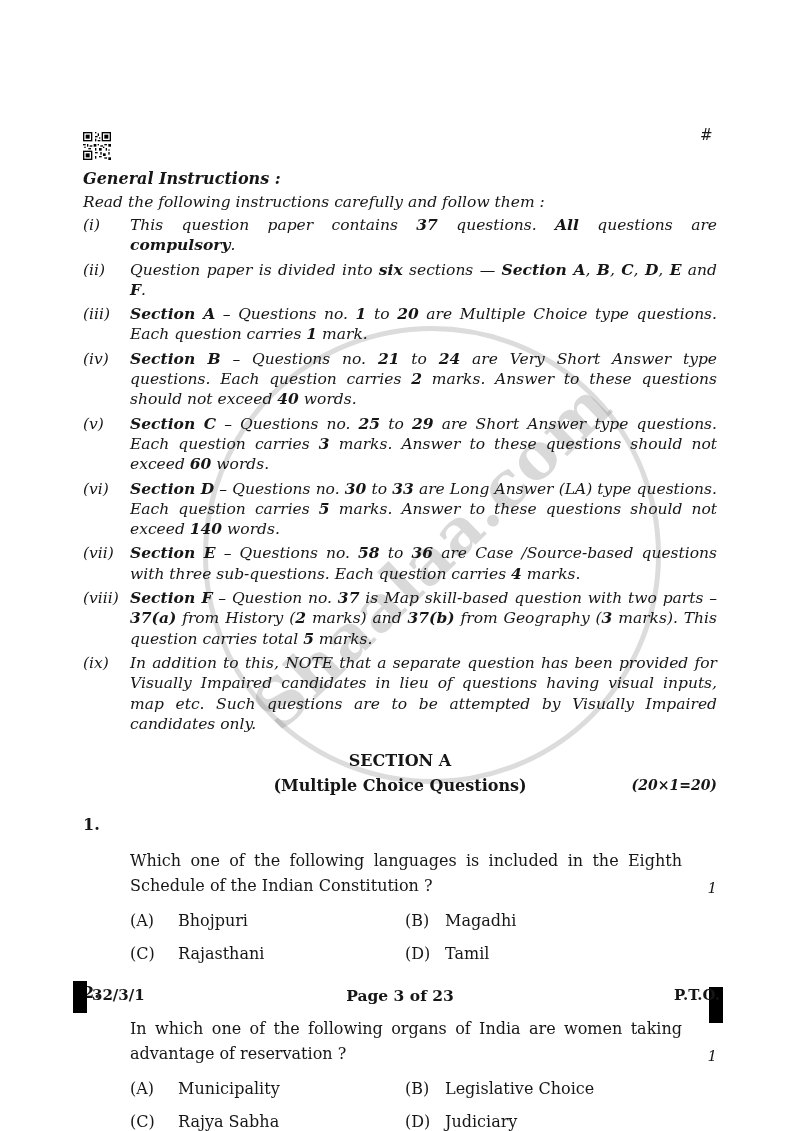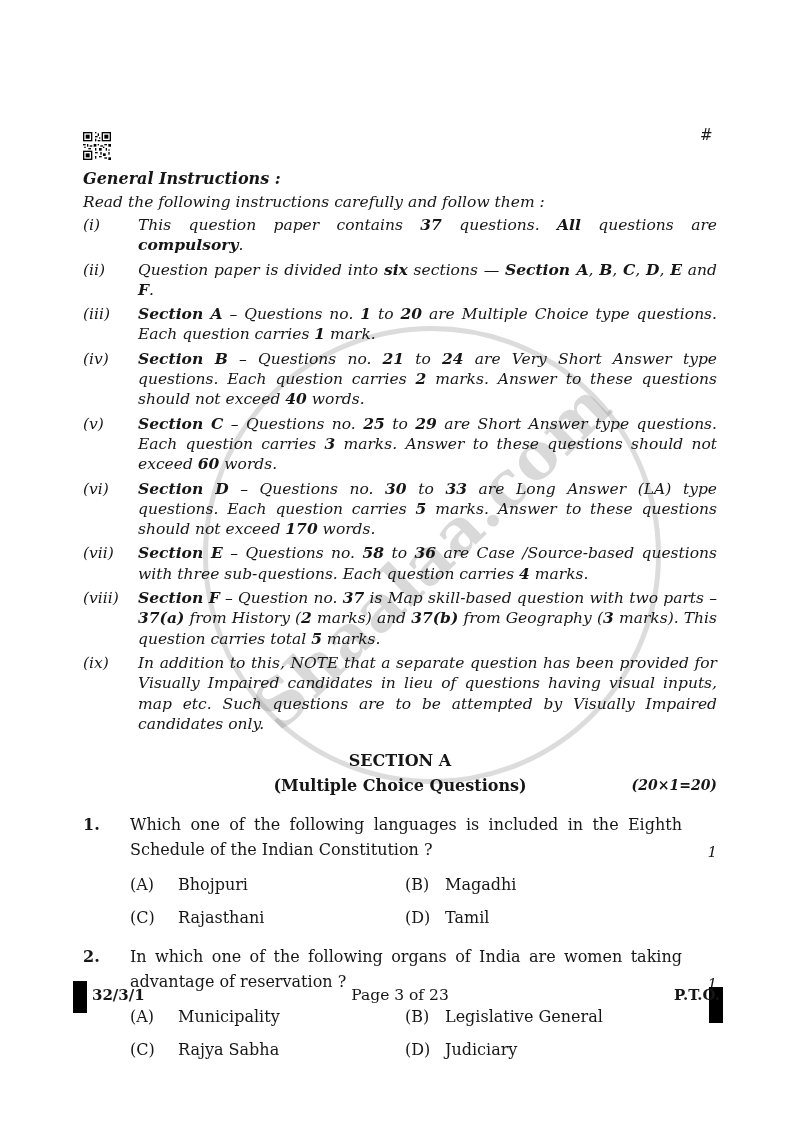--- a/index.html
+++ b/index.html
@@ -62,47 +62,47 @@
   }
   .ins-item {
     display: flex;
     margin-top: 4px;
     font-style: italic;
     font-size: 15.5px;
     line-height: 20.3px;
     text-align: justify;
   }
   .ins-num { flex: 0 0 47px; text-align: left; }
-  .ins-text { flex: 1; margin-left: 8px; }
+  .ins-text { flex: 1; }
   
   .section-head { margin-top: 17px; font-size: 16px; }
   .section-title { text-align: center; font-weight: bold; }
   .section-sub-row { position: relative; text-align: center; font-weight: bold; margin-top: 6px; }
   .marks-scheme {
     position: absolute; right: 0; top: 1px;
     font-weight: bold; font-style: italic; font-size: 14px;
   }
   
   .question { margin-top: 17px; font-size: 16px; }
   .q-row { display: flex; }
   .q-num { flex: 0 0 47px; font-weight: bold; line-height: 25px; }
   .q-body { flex: 1; position: relative; }
-  .q-text { max-width: 552px; line-height: 25px; text-align: justify; }
+  .q-text { max-width: 552px; line-height: 25px; text-align: justify; margin-top: 36px; }
   .q-marks { position: absolute; right: 0; bottom: 1px; font-style: italic; font-size: 15px; }
   .options {
     display: grid;
     grid-template-columns: 48px 227px 40px auto;
     margin: 13px 0 0 47px;
     row-gap: 14px;
   }
   
   .bar-left  { position: absolute; left: 73px;  top: 981px; width: 14px; height: 32px; background: #000; z-index: 2; }
   .bar-right { position: absolute; left: 709px; top: 987px; width: 14px; height: 36px; background: #000; z-index: 2; }
   .footer-code { position: absolute; left: 92px; top: 986px; font-weight: bold; font-size: 15px; font-family: "DejaVu Serif", serif; z-index: 2; }
-  .footer-page { position: absolute; left: 0; top: 986px; width: 800px; text-align: center; font-weight: normal; font-size: 15.5px; font-family: "DejaVu Serif", serif; z-index: 2; }
+  .footer-page { position: absolute; left: 0; top: 986px; width: 800px; text-align: center; font-weight: bold; font-size: 15.5px; font-family: "DejaVu Serif", serif; z-index: 2; }
   .footer-pto  { position: absolute; right: 80px; top: 986px; font-weight: bold; font-size: 15px; font-family: "DejaVu Serif", serif; z-index: 2; }
 </style>
 </head>
 <body>
 
 <div class="page">
 
   <div class="wm">
     <span class="wm-text">Shaalaa.com</span>
   </div>
@@ -179,21 +179,21 @@
     <div class="ins-item">
       <span class="ins-num">(iv)</span>
       <span class="ins-text"><b>Section B</b> – Questions no. <b>21</b> to <b>24</b> are Very Short Answer type questions. Each question carries <b>2</b> marks. Answer to these questions should not exceed <b>40</b> words.</span>
     </div>
     <div class="ins-item">
       <span class="ins-num">(v)</span>
       <span class="ins-text"><b>Section C</b> – Questions no. <b>25</b> to <b>29</b> are Short Answer type questions. Each question carries <b>3</b> marks. Answer to these questions should not exceed <b>60</b> words.</span>
     </div>
     <div class="ins-item">
       <span class="ins-num">(vi)</span>
-      <span class="ins-text"><b>Section D</b> – Questions no. <b>30</b> to <b>33</b> are Long Answer (LA) type questions. Each question carries <b>5</b> marks. Answer to these questions should not exceed <b>170</b> words.</span>
+      <span class="ins-text"><b>Section D</b> – Questions no. <b>30</b> to <b>33</b> are Long Answer (LA) type questions. Each question carries <b>5</b> marks. Answer to these questions should not exceed <b>140</b> words.</span>
     </div>
     <div class="ins-item">
       <span class="ins-num">(vii)</span>
       <span class="ins-text"><b>Section E</b> – Questions no. <b>58</b> to <b>36</b> are Case /Source-based questions with three sub-questions. Each question carries <b>4</b> marks.</span>
     </div>
     <div class="ins-item">
       <span class="ins-num">(viii)</span>
       <span class="ins-text"><b>Section F</b> – Question no. <b>37</b> is Map skill-based question with two parts – <b>37(a)</b> from History (<b>2</b> marks) and <b>37(b)</b> from Geography (<b>3</b> marks). This question carries total <b>5</b> marks.</span>
     </div>
     <div class="ins-item">
@@ -234,21 +234,21 @@
         <span class="q-num">2.</span>
         <div class="q-body">
           <div class="q-text">In which one of the following organs of India are women taking advantage of reservation ?</div>
           <span class="q-marks">1</span>
         </div>
       </div>
       <div class="options">
         <span>(A)</span>
         <span>Municipality</span>
         <span>(B)</span>
-        <span>Legislative General</span>
+        <span>Legislative Choice</span>
         <span>(C)</span>
         <span>Rajya Sabha</span>
         <span>(D)</span>
         <span>Judiciary</span>
       </div>
     </div>
 
   </div>
 </div>
 

